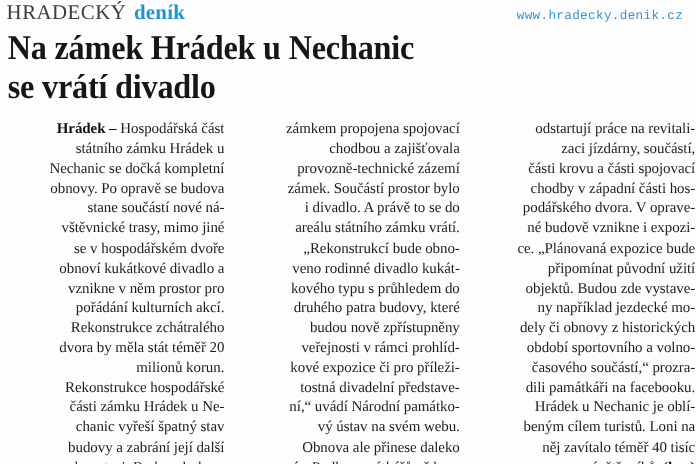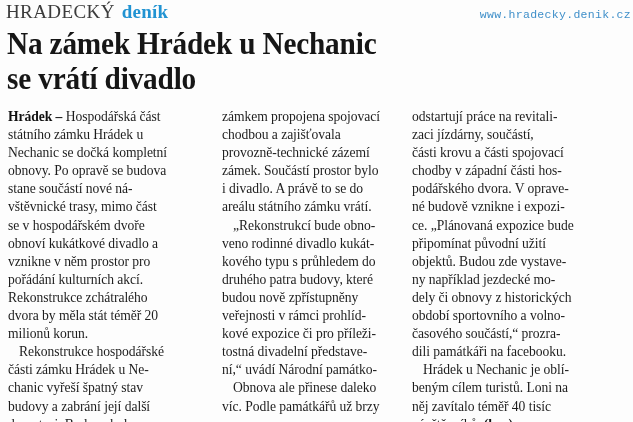--- a/index.html
+++ b/index.html
@@ -23,21 +23,21 @@
     box-sizing: border-box;
     padding: 0;
     background: #fdfdfd;
   }
 
   
   .masthead {
     position: absolute;
     left: 6px;
     top: 2px;
-    right: 2px;
+    right: 12px;
     height: 22px;
     display: flex;
     align-items: baseline;
     justify-content: space-between;
   }
   .masthead-logo {
     display: flex;
     align-items: baseline;
     gap: 7px;
     white-space: nowrap;
@@ -90,31 +90,32 @@
   }
 
   
   .columns {
     position: absolute;
     left: 0;
     top: 108px;
     width: 633px;
     height: 314px;
     overflow: hidden;
+    text-align: right;
   }
   .column {
     position: absolute;
     top: 0;
     width: 196px;
     height: 314px;
     overflow: hidden;
   }
   .col-1 { left: 8px; }
   .col-2 { left: 222px; }
-  .col-3 { left: 412px; width: 192px; }
+  .col-3 { left: 440px; width: 192px; }
 
   .col-line {
     display: block;
     font-family: "Liberation Serif", "DejaVu Serif", serif;
     font-size: 13.6px;
     line-height: 18.1px;
     color: #1d1d1d;
     white-space: nowrap;
     letter-spacing: -0.05px;
   }
@@ -148,21 +149,21 @@
     <span class="headline-line">se vrátí divadlo</span>
   </h1>
 
   <div class="columns">
     <div class="column col-1" id="col-0">
         <div class="col-line"><span class="lead-in">Hrádek –</span> Hospodářská část</div>
         <div class="col-line">státního zámku Hrádek u</div>
         <div class="col-line">Nechanic se dočká kompletní</div>
         <div class="col-line">obnovy. Po opravě se budova</div>
         <div class="col-line">stane součástí nové ná-</div>
-        <div class="col-line">vštěvnické trasy, mimo část</div>
+        <div class="col-line">vštěvnické trasy, mimo jiné</div>
         <div class="col-line">se v hospodářském dvoře</div>
         <div class="col-line">obnoví kukátkové divadlo a</div>
         <div class="col-line">vznikne v něm prostor pro</div>
         <div class="col-line">pořádání kulturních akcí.</div>
         <div class="col-line">Rekonstrukce zchátralého</div>
         <div class="col-line">dvora by měla stát téměř 20</div>
         <div class="col-line">milionů korun.</div>
         <div class="col-line indent">Rekonstrukce hospodářské</div>
         <div class="col-line">části zámku Hrádek u Ne-</div>
         <div class="col-line">chanic vyřeší špatný stav</div>
@@ -178,20 +179,21 @@
         <div class="col-line">areálu státního zámku vrátí.</div>
         <div class="col-line indent">„Rekonstrukcí bude obno-</div>
         <div class="col-line">veno rodinné divadlo kukát-</div>
         <div class="col-line">kového typu s průhledem do</div>
         <div class="col-line">druhého patra budovy, které</div>
         <div class="col-line">budou nově zpřístupněny</div>
         <div class="col-line">veřejnosti v rámci prohlíd-</div>
         <div class="col-line">kové expozice či pro příleži-</div>
         <div class="col-line">tostná divadelní představe-</div>
         <div class="col-line">ní,“ uvádí Národní památko-</div>
+        <div class="col-line">vý ústav na svém webu.</div>
         <div class="col-line indent">Obnova ale přinese daleko</div>
         <div class="col-line">víc. Podle památkářů už brzy</div>
       </div>
     <div class="column col-3" id="col-2">
         <div class="col-line">odstartují práce na revitali-</div>
         <div class="col-line">zaci jízdárny, součástí,</div>
         <div class="col-line">části krovu a části spojovací</div>
         <div class="col-line">chodby v západní části hos-</div>
         <div class="col-line">podářského dvora. V oprave-</div>
         <div class="col-line">né budově vznikne i expozi-</div>

